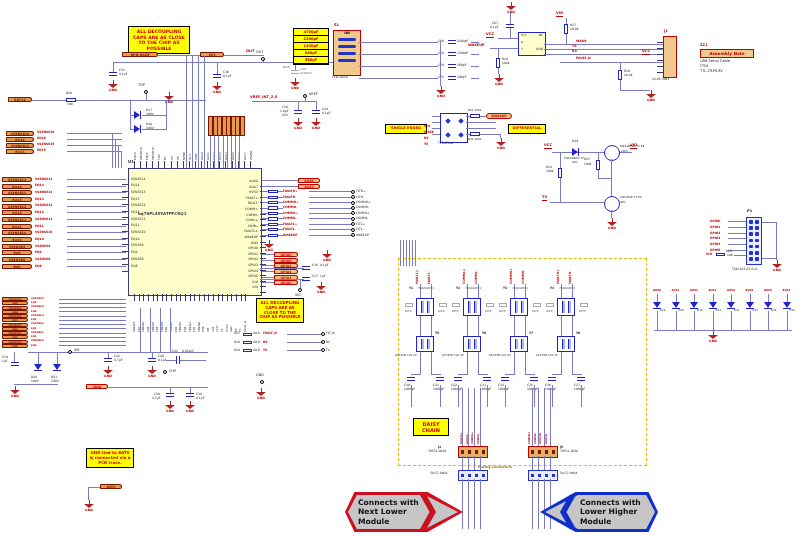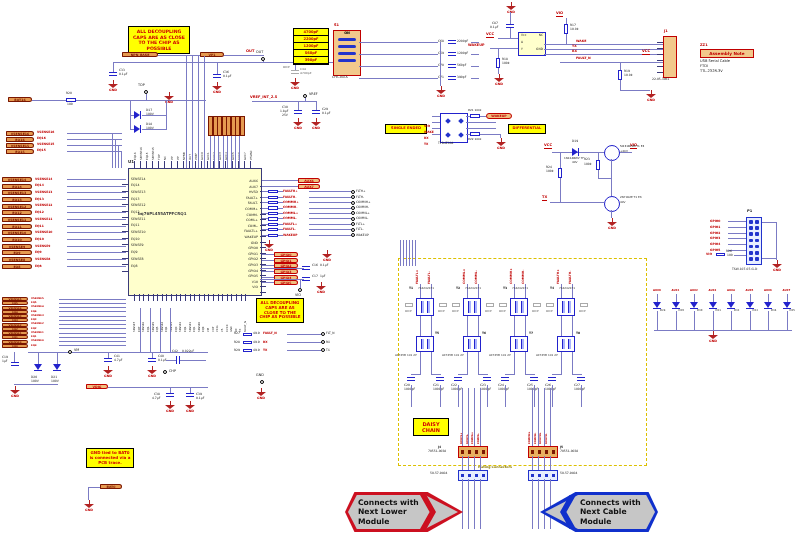--- a/index.html
+++ b/index.html
@@ -1381,17 +1381,17 @@
     <div>Connects with</div>
     <div>Next Lower</div>
     <div>Module</div>
   </div>
 
   <div class="banner" style="left:540px;top:492px;width:118px;height:40px;background:#1030cc;clip-path:polygon(92% 0,30% 0,0 50%,30% 100%,92% 100%,100% 50%)"></div>
   <div class="banner" style="left:545px;top:495px;width:110px;height:34px;background:#c6c6c6;clip-path:polygon(92% 0,30% 0,0 50%,30% 100%,92% 100%,100% 50%)"></div>
   <div class="banner" style="left:560px;top:495px;width:16px;height:34px;background:#1030cc;clip-path:polygon(100% 0,60% 0,0 50%,60% 100%,100% 100%,40% 50%)"></div>
   <div class="btxt" style="left:580px;top:498px">
     <div>Connects with</div>
-    <div>Next Cable</div>
+    <div>Lower Higher</div>
     <div>Module</div>
   </div>
 
 </div>
 
 </body></html>

